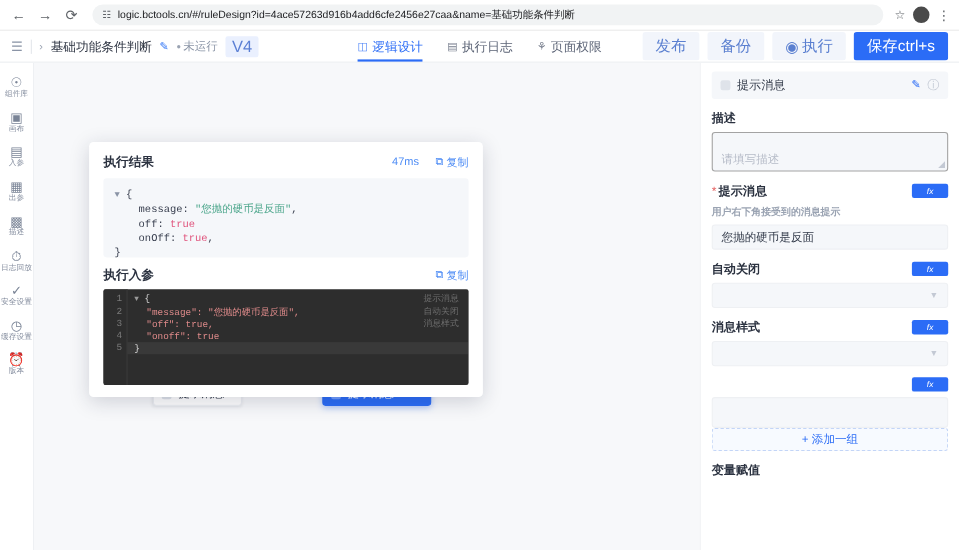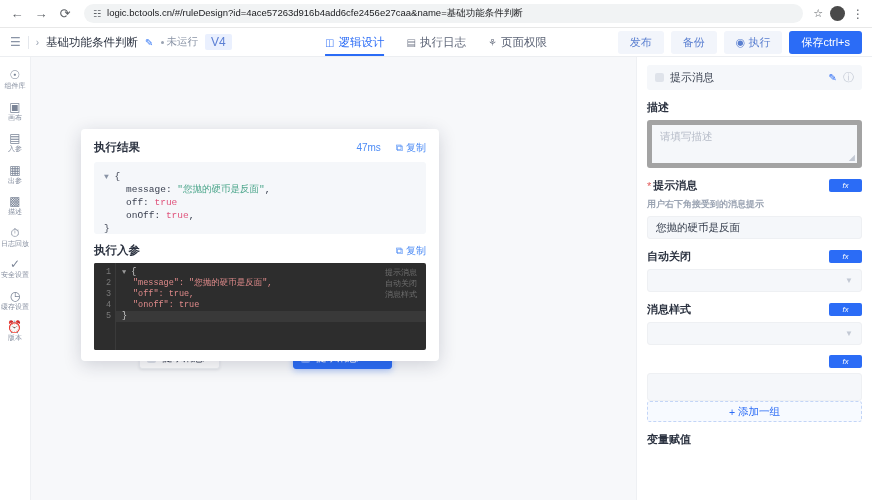--- a/index.html
+++ b/index.html
@@ -50,37 +50,37 @@
   }
   .hdr-left { display: flex; align-items: center; gap: 7px; }
   .menu-icon { color: #8a94a6; font-size: 12px; cursor: pointer; }
   .divider-v { width: 1px; height: 13px; background: #e4e7ec; }
   .crumb-arrow { color: #9aa3b2; font-size: 10px; }
   .crumb-title { color: #2b3240; font-size: 11.5px; }
   .edit-pencil { color: #3b7cf6; font-size: 10px; cursor: pointer; }
   .run-state { color: #8a94a6; font-size: 10.5px; display: flex; align-items: center; gap: 3px; }
   .run-dot { width: 3px; height: 3px; border-radius: 50%; background: #9aa3b2; }
   .ver-badge {
-    background: #eaf0fe; color: #5b7fd4; font-size: 12px;
+    background: #eaf0fe; color: #5b7fd4; font-size: 15px;
     padding: 1px 6px; border-radius: 2px; cursor: pointer;
   }
   .hdr-tabs {
     position: absolute; left: 50%; transform: translateX(-50%);
     display: flex; align-items: center; gap: 22px; height: 100%;
   }
   .tab {
     display: flex; align-items: center; gap: 4px; height: 100%;
     font-size: 11.5px; color: #5d6577; cursor: pointer;
     border-bottom: 2px solid transparent; padding-top: 2px;
   }
   .tab.active { color: #2b6cf6; border-bottom-color: #2b6cf6; }
   .tab .ti { font-size: 10px; opacity: .85; }
   .hdr-right { margin-left: auto; display: flex; align-items: center; gap: 7px; }
   .btn {
-    font-size: 11px; padding: 3px 11px; border-radius: 3px;
+    font-size: 14px; padding: 3px 11px; border-radius: 3px;
     cursor: pointer; white-space: nowrap; border: 1px solid transparent;
   }
   .btn-ghost { background: #f2f5fb; color: #5a7fd0; }
   .btn-primary { background: #2b6cf6; color: #fff; }
   .btn-run { background: #f2f5fb; color: #5a7fd0; display: flex; align-items: center; gap: 3px; }
 
   
   .body-row { flex: 1; display: flex; min-height: 0; position: relative; }
 
   .left-rail {
@@ -203,22 +203,22 @@
     display: flex; align-items: center;
   }
   .req-star { color: #e35b5b; margin-right: 2px; font-weight: normal; }
   .fx-badge {
     margin-left: auto; width: 33px; height: 13px; background: #2b6cf6;
     border-radius: 2px; color: #fff; font-size: 7.5px;
     display: flex; align-items: center; justify-content: center;
     font-style: italic; cursor: pointer; font-weight: normal;
   }
   .textarea {
-    background: #f5f7fa; border: 5px solid #a3a3a3; border-radius: 3px;
-    height: 48px; padding: 5px 8px; font-size: 10.5px; color: #b6bcc8;
+    background: #f5f7fa; border: 1px solid #a3a3a3; border-radius: 3px;
+    height: 36px; padding: 17px 8px; font-size: 10.5px; color: #b6bcc8;
     position: relative; cursor: text;
   }
   .resize-grip {
     position: absolute; right: 2px; bottom: 1px; color: #c3c9d4; font-size: 8px;
   }
   .hint { font-size: 9px; color: #9aa3b2; margin: 5px 0 5px; font-weight: bold; }
   .input-box {
     background: #f5f7fa; border: 1px solid #eef0f3; border-radius: 3px;
     height: 23px; padding: 0 8px; font-size: 10.5px; color: #333b4a;
     display: flex; align-items: center; cursor: text;

